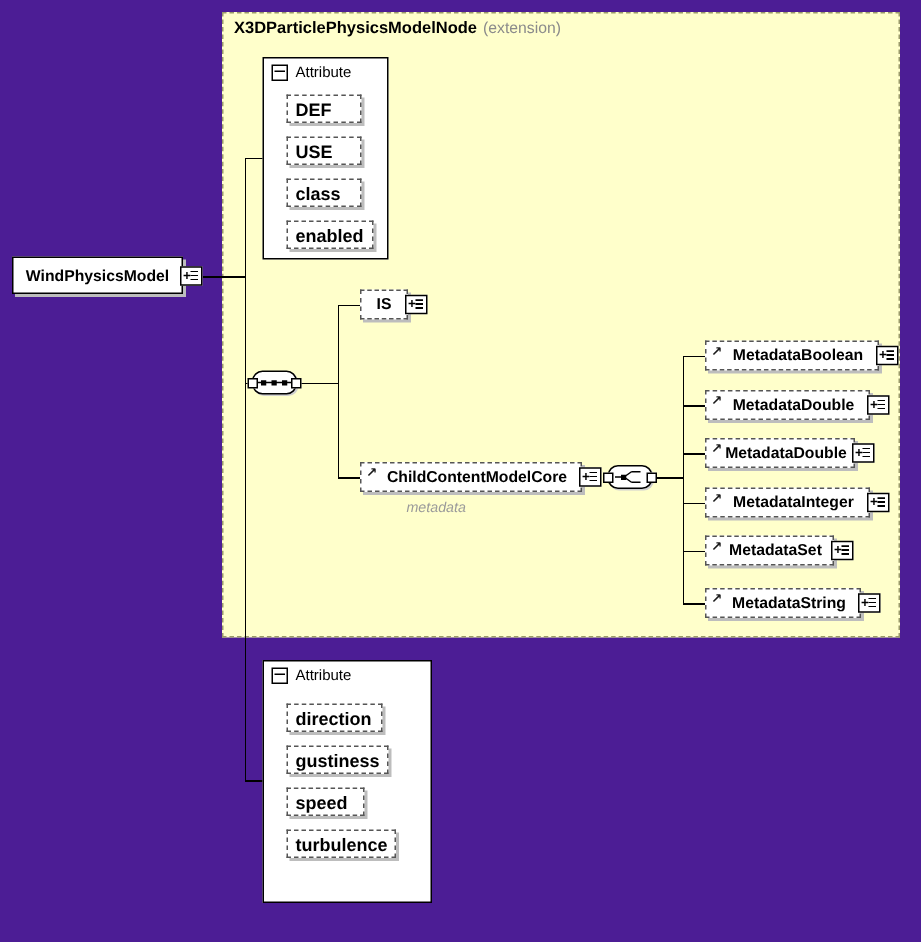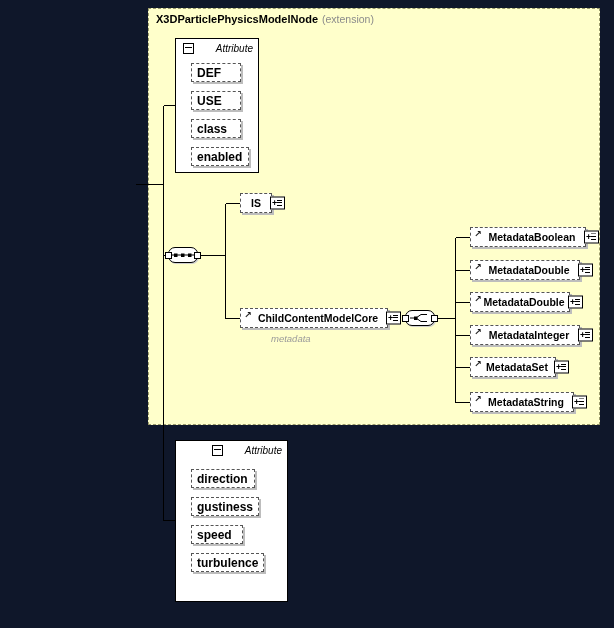--- a/index.html
+++ b/index.html
@@ -1,34 +1,34 @@
 <!DOCTYPE html>
 <html><head>
 <meta charset="utf-8">
 <style>
   html,body{margin:0;padding:0;background:#fff;}
   .canvas{
-    position:relative;width:614px;height:628px;background:#0f172a;overflow:hidden;
+    position:relative;width:614px;height:628px;background:#4c1d95;overflow:hidden;
     font-family:"Liberation Sans","DejaVu Sans",sans-serif;color:#000;
   }
   .wires{position:absolute;left:0;top:0;z-index:1;}
   .wires path{stroke:#000;stroke-width:1;fill:none;shape-rendering:crispEdges;}
 
   
   .ext-box{
     position:absolute;left:148px;top:8px;width:452px;height:417px;
     background:#FFFFCB;border:1px dashed #9a9a6a;z-index:0;box-sizing:border-box;
   }
   .ext-title{position:absolute;left:7px;top:4px;font-size:11px;white-space:nowrap;}
   .ext-name{font-weight:bold;}
   .ext-suffix{color:#8b8b8b;margin-left:4px;font-size:10.5px;}
 
   
   .group{position:absolute;background:#fff;border:1px solid #000;z-index:2;box-sizing:border-box;}
-  .group-head{display:flex;align-items:center;gap:22px;padding:4px 5px 0 5px;font-size:10px;font-style:italic;justify-content:flex-end;}
+  .group-head{display:flex;align-items:center;gap:5px;padding:4px 5px 0 5px;font-size:10px;}
   .collapse-icon{width:9px;height:9px;border:1px solid #000;background:#fff;position:relative;flex:none;box-sizing:content-box;}
   .collapse-icon::after{content:'';position:absolute;left:1px;right:1px;top:3px;height:1px;background:#000;}
 
   .attr{
     position:absolute;height:19px;min-width:40px;border:1px dashed #555;background:#fff;
     box-shadow:2px 2px 0 #bdbdbd;font-weight:bold;font-size:12px;
     display:flex;align-items:center;padding:0 5px;white-space:nowrap;z-index:3;box-sizing:border-box;
   }
 
   
@@ -90,20 +90,24 @@
       <path d="M455 237 H470"></path>
       <path d="M455 270 H470"></path>
       <path d="M455 302 H470"></path>
       <path d="M455 335 H470"></path>
       <path d="M455 367 H470"></path>
       <path d="M455 402 H470"></path>
       <path d="M163 520 H175"></path>
     </g>
   </svg>
 
+  <div class="node solid" style="left:8px;top:171px;width:114px;">
+    <span class="node-label">WindPhysicsModel</span>
+    <span class="expand-icon"></span>
+  </div>
 
   <div class="group" style="left:175px;top:38px;width:84px;height:135px;">
     <div class="group-head">
       <span class="collapse-icon"></span>
       <span>Attribute</span>
     </div>
     <div class="attr" style="left:15px;top:24px;min-width:50px;">DEF</div>
     <div class="attr" style="left:15px;top:52px;min-width:50px;">USE</div>
     <div class="attr" style="left:15px;top:80px;min-width:50px;">class</div>
     <div class="attr" style="left:15px;top:108px;min-width:58px;">enabled</div>

